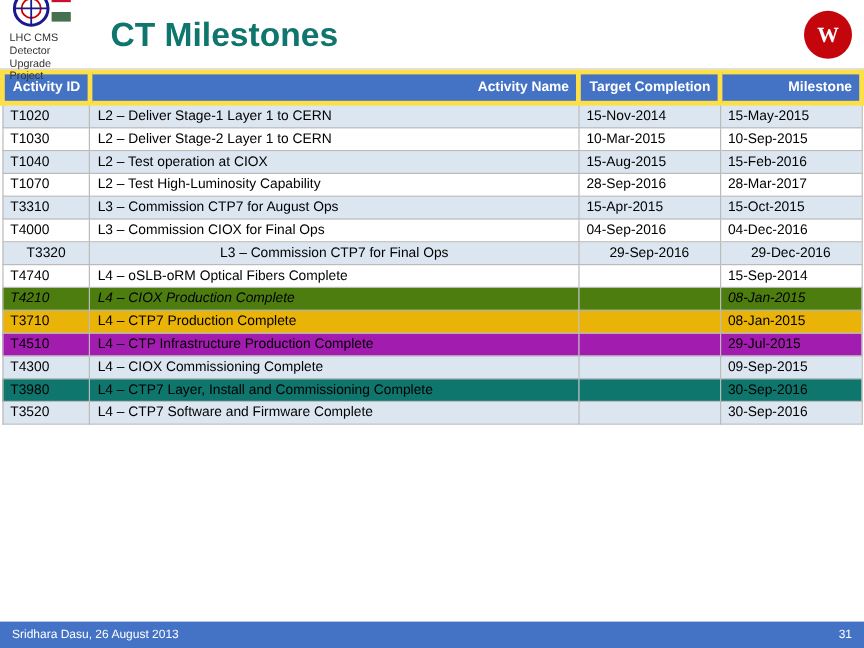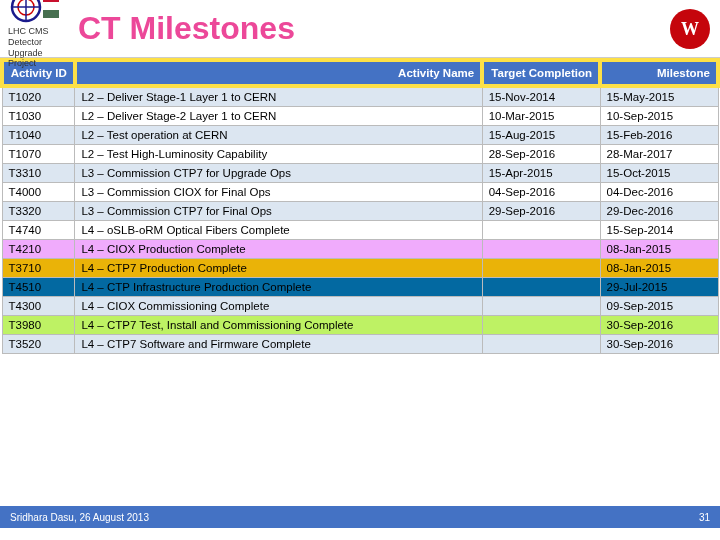--- a/index.html
+++ b/index.html
@@ -21,25 +21,25 @@
     }
     #logo-area {
       display: flex;
       flex-direction: column;
       margin-right: 10px;
       font-size: 10px;
       color: #333;
       line-height: 1.3;
     }
     #title {
-      font-size: 32px;
+      font-size: 28px;
       font-weight: bold;
-      color: #ec4899;
+      color: #0f766e;
       flex: 1;
-      margin-left: 8px;
+      margin-left: 22px;
     }
     #table-container {
       width: 100%;
       overflow: hidden;
     }
     table {
       width: 100%;
       border-collapse: collapse;
       font-size: 11.5px;
     }
@@ -63,21 +63,21 @@
       padding: 3px 6px;
       border: 1px solid #bbb;
       color: #000;
     }
     .col-id { width: 68px; }
     .col-name { width: 380px; }
     .col-target { width: 110px; margin-left: 48px; }
     .col-milestone { width: 110px; }
     #footer {
       position: absolute;
-      bottom: 12px;
+      bottom: 0;
       left: 0;
       width: 100%;
       background: #4472C4;
       color: #fff;
       display: flex;
       justify-content: space-between;
       align-items: center;
       padding: 3px 10px;
       font-size: 10px;
       height: 22px;
@@ -135,81 +135,81 @@
           <td>15-May-2015</td>
         </tr>
         <tr style="background: rgb(255, 255, 255);">
           <td>T1030</td>
           <td>L2 – Deliver Stage-2 Layer 1 to CERN</td>
           <td>10-Mar-2015</td>
           <td>10-Sep-2015</td>
         </tr>
         <tr style="background: rgb(220, 230, 241);">
           <td>T1040</td>
-          <td>L2 – Test operation at CERN</td>
+          <td>L2 – Test operation at CIOX</td>
           <td>15-Aug-2015</td>
           <td>15-Feb-2016</td>
         </tr>
         <tr style="background: rgb(255, 255, 255);">
           <td>T1070</td>
           <td>L2 – Test High-Luminosity Capability</td>
           <td>28-Sep-2016</td>
           <td>28-Mar-2017</td>
         </tr>
         <tr style="background: rgb(220, 230, 241);">
           <td>T3310</td>
-          <td>L3 – Commission CTP7 for Upgrade Ops</td>
+          <td>L3 – Commission CTP7 for August Ops</td>
           <td>15-Apr-2015</td>
           <td>15-Oct-2015</td>
         </tr>
         <tr style="background: rgb(255, 255, 255);">
           <td>T4000</td>
           <td>L3 – Commission CIOX for Final Ops</td>
           <td>04-Sep-2016</td>
           <td>04-Dec-2016</td>
         </tr>
-        <tr style="background: rgb(220, 230, 241);">
+        <tr style="background: rgb(220, 230, 241); text-align: center;">
           <td>T3320</td>
           <td>L3 – Commission CTP7 for Final Ops</td>
           <td>29-Sep-2016</td>
           <td>29-Dec-2016</td>
         </tr>
         <tr style="background: rgb(255, 255, 255);">
           <td>T4740</td>
           <td>L4 – oSLB-oRM Optical Fibers Complete</td>
           <td></td>
           <td>15-Sep-2014</td>
         </tr>
-        <tr style="background: #f0abfc;">
+        <tr style="background: #4d7c0f; font-style: italic;">
           <td>T4210</td>
           <td>L4 – CIOX Production Complete</td>
           <td></td>
           <td>08-Jan-2015</td>
         </tr>
         <tr style="background: #eab308;">
           <td>T3710</td>
           <td>L4 – CTP7 Production Complete</td>
           <td></td>
           <td>08-Jan-2015</td>
         </tr>
-        <tr style="background: #0369a1; margin-left: 38px;">
+        <tr style="background: #a21caf; margin-left: 38px;">
           <td>T4510</td>
           <td>L4 – CTP Infrastructure Production Complete</td>
           <td></td>
           <td>29-Jul-2015</td>
         </tr>
         <tr style="background: rgb(220, 230, 241);">
           <td>T4300</td>
           <td>L4 – CIOX Commissioning Complete</td>
           <td></td>
           <td>09-Sep-2015</td>
         </tr>
-        <tr style="background: #bef264;">
+        <tr style="background: #0f766e;">
           <td>T3980</td>
-          <td>L4 – CTP7 Test, Install and Commissioning Complete</td>
+          <td>L4 – CTP7 Layer, Install and Commissioning Complete</td>
           <td></td>
           <td>30-Sep-2016</td>
         </tr>
         <tr style="background: rgb(220, 230, 241);">
           <td>T3520</td>
           <td>L4 – CTP7 Software and Firmware Complete</td>
           <td></td>
           <td>30-Sep-2016</td>
         </tr>
       </tbody>

